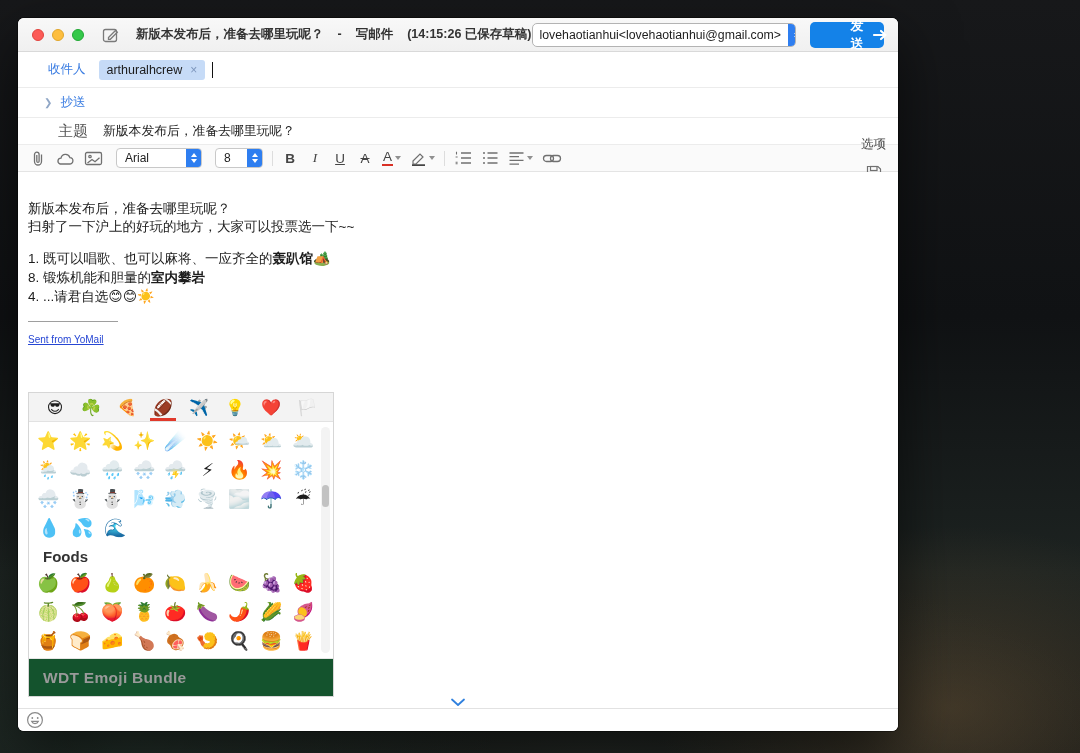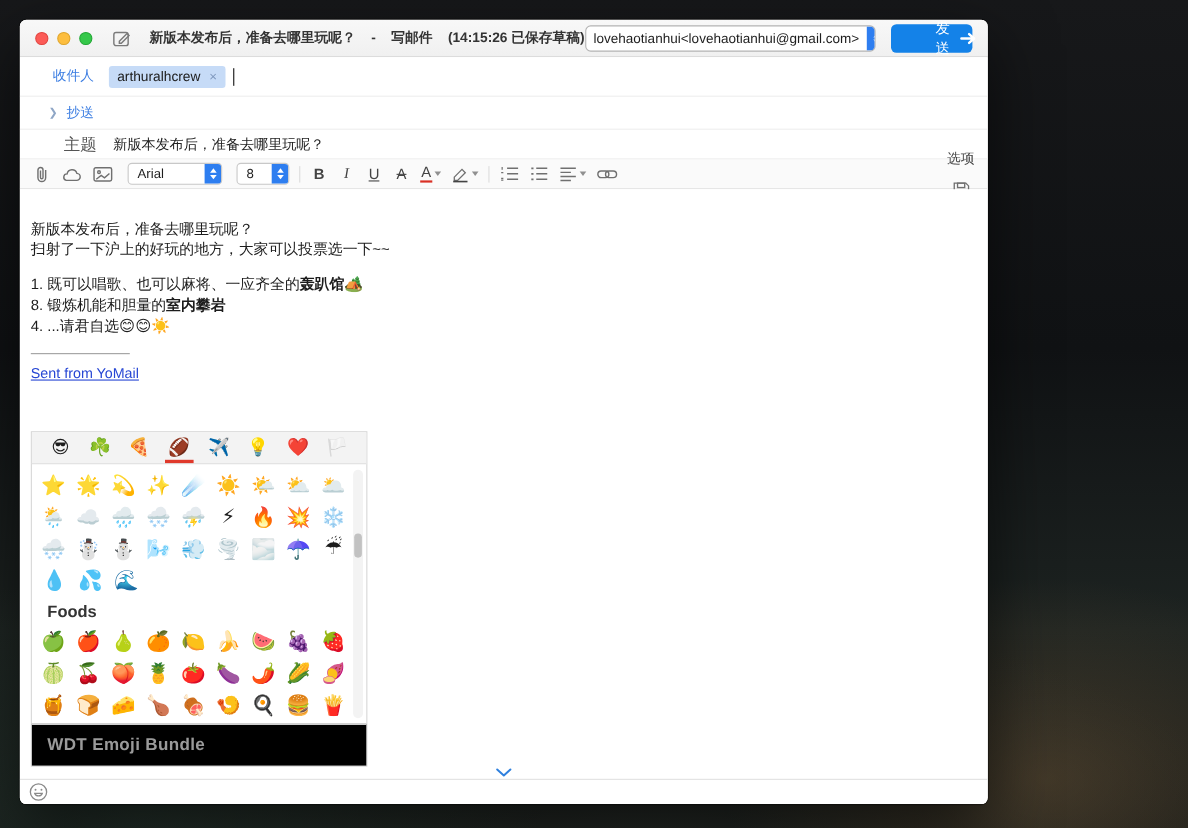--- a/index.html
+++ b/index.html
@@ -29,21 +29,21 @@
     font-size: 12.5px; font-weight: 600; color: #333; white-space: nowrap; }
   .account-select { margin-left: auto; display: flex; align-items: stretch; height: 24px;
     border: 1px solid #b3b3b3; border-radius: 5px; background: #fff; overflow: hidden; }
   .account-select .txt { padding: 0 7px; font-size: 12.3px; color: #1d1d1d; display: flex; align-items: center; }
   .stepper { width: 17px; background: #2e7ef0; display: flex; flex-direction: column;
     align-items: center; justify-content: center; gap: 2px; flex: none; }
   .st-up { width: 0; height: 0; border-left: 3.5px solid transparent; border-right: 3.5px solid transparent; border-bottom: 4px solid #fff; }
   .st-down { width: 0; height: 0; border-left: 3.5px solid transparent; border-right: 3.5px solid transparent; border-top: 4px solid #fff; }
   .send-btn { margin-left: 14px; width: 74px; height: 26px; background: #1482e8; border: none;
     border-radius: 5px; color: #fff; display: flex; align-items: center; justify-content: center;
-    gap: 8px; font-size: 13px; font-weight: 400; cursor: pointer; flex: none; padding-left: 44px; }
+    gap: 8px; font-size: 13px; font-weight: 700; cursor: pointer; flex: none; padding-left: 44px; }
   
   .field-row { display: flex; align-items: center; background: #fff; border-bottom: 1px solid #ececec; }
   .row-to { height: 36px; padding-left: 30px; }
   .blue-label { color: #3b7de2; font-size: 12.5px; }
   .chip { margin-left: 13px; background: #c6dbf7; border-radius: 3px; padding: 3px 8px;
     font-size: 12.5px; color: #1b1b1b; display: flex; align-items: center; gap: 8px; }
   .chip .x { color: #7e97bd; font-size: 12px; line-height: 1; cursor: pointer; }
   .caret { width: 1px; height: 16px; background: #111; margin-left: 7px; }
   .row-cc { height: 30px; padding-left: 26px; }
   .cc-chev { color: #8fa6c6; font-size: 10px; margin-right: 8px; }
@@ -73,41 +73,41 @@
   
   .editor { position: relative; height: 536px; background: #fff; padding: 10px 0 0 10px;
     font-size: 13.5px; color: #1c1c1c; }
   .editor p { line-height: 18px; }
   .gap { height: 18px; }
   .gap-sm { height: 13px; }
   .item-line { line-height: 21px; }
   .item-line b { font-weight: 700; }
   .emj { font-size: 14px; }
   .sig-divider { width: 90px; border-top: 1px solid #9e9e9e; margin: 15px 0 9px 0; }
-  .sig-link { color: #2646d4; text-decoration: underline; font-size: 13px; cursor: pointer; line-height: 18px; display: inline-block; }
+  .sig-link { color: #2646d4; text-decoration: underline; font-size: 10px; cursor: pointer; line-height: 18px; display: inline-block; }
   
   .emoji-panel { position: absolute; left: 10px; top: 220px; width: 306px; height: 305px;
     background: #fff; border: 1px solid #d6d6d6; display: flex; flex-direction: column; }
   .e-tabs { height: 29px; background: #f3f3f3; border-bottom: 1px solid #e2e2e2;
     display: flex; align-items: stretch; padding: 0 8px; flex: none; }
   .e-tab { width: 36px; display: flex; align-items: center; justify-content: center;
     font-size: 16px; position: relative; cursor: pointer; }
   .e-tab.sel::after { content: ""; position: absolute; left: 5px; right: 5px; bottom: 0;
     height: 3px; background: #e0392b; }
   .e-tab.dim { filter: grayscale(1); opacity: .45; }
   .e-grid { position: relative; flex: 1; padding: 4px 14px 0 4px; overflow: hidden; }
   .e-row { display: flex; }
   .e-row .e-cell { width: 33px; height: 29px; display: flex; align-items: center;
     justify-content: center; font-size: 18px; cursor: pointer; }
   .e-foods { font-size: 15px; font-weight: 700; color: #333; padding: 6px 0 3px 10px; }
   .e-scroll { position: absolute; right: 3px; top: 5px; bottom: 5px; width: 9px;
     background: #f3f3f3; border-radius: 5px; }
   .e-thumb { position: absolute; left: 1px; right: 1px; top: 58px; height: 22px;
     background: #c2c2c2; border-radius: 4px; cursor: pointer; }
-  .e-footer { height: 38px; background: #000000; border-top: 1px solid #e6e6e6;
+  .e-footer { height: 38px; background: #14532d; border-top: 1px solid #e6e6e6;
     display: flex; align-items: center; padding-left: 14px; flex: none;
     font-size: 15.5px; font-weight: 600; color: #9a9a9a; letter-spacing: .3px; }
   .collapse-chevron { position: absolute; left: 50%; transform: translateX(-50%); bottom: 1px;
     cursor: pointer; display: flex; }
   
   .statusbar { position: absolute; left: 0; right: 0; bottom: 0; height: 23px;
     background: #fff; border-top: 1px solid #e2e2e2; display: flex; align-items: center; padding-left: 8px; }
   svg { display: block; }
 </style>
 </head>

